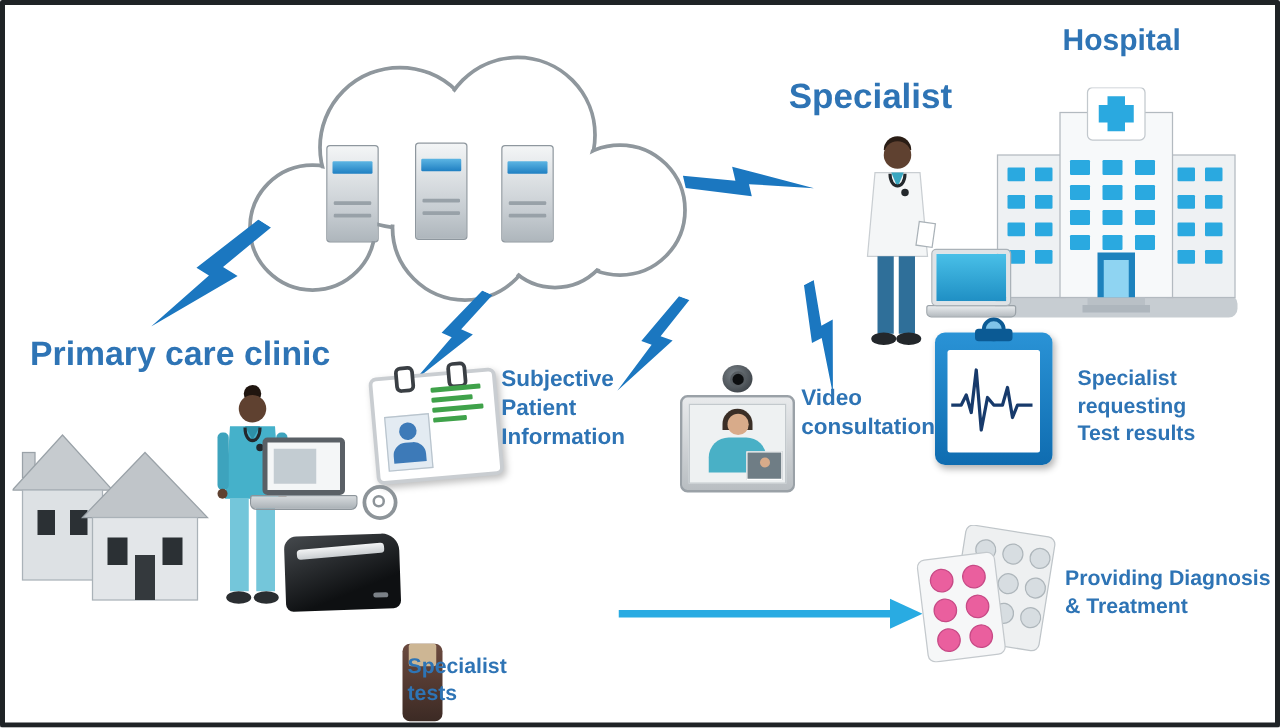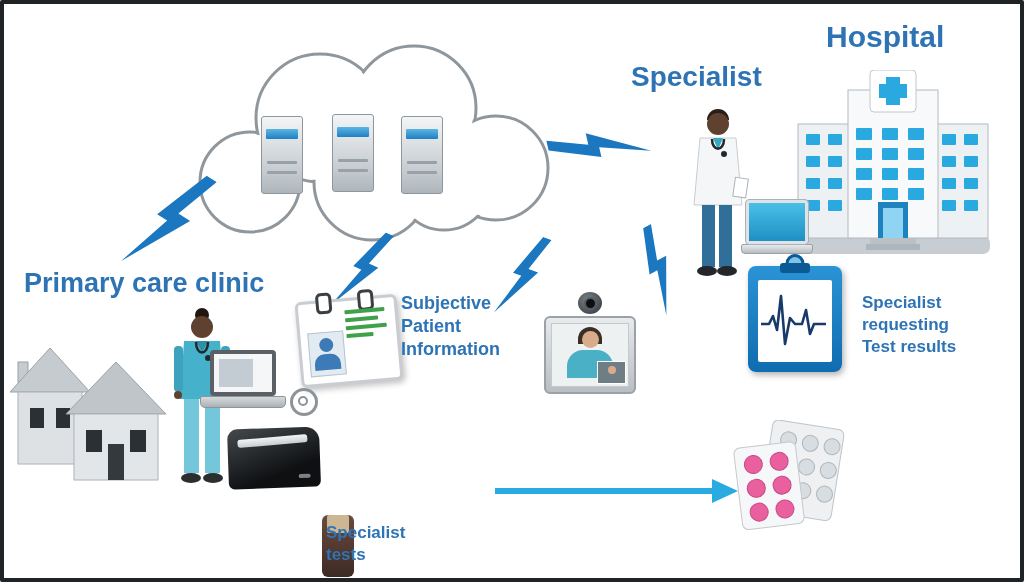--- a/index.html
+++ b/index.html
@@ -340,26 +340,30 @@
         <circle cx="26" cy="42" r="9"></circle>
           <circle cx="52" cy="42" r="9"></circle>
         <circle cx="26" cy="66" r="9"></circle>
           <circle cx="52" cy="66" r="9"></circle>
         <circle cx="26" cy="90" r="9"></circle>
           <circle cx="52" cy="90" r="9"></circle>
       </g>
     </g>
   </svg>
 
-  <div class="lbl title" style="left:822px;top:14px;font-size:30px">Hospital</div>
+  <div class="lbl title" style="left:846px;top:14px;font-size:24px">Hospital</div>
   <div class="lbl title" style="left:627px;top:55px">Specialist</div>
   <div class="lbl small" style="left:397px;top:288px">Subjective
 Patient
 Information</div>
 
   <div class="lbl title" style="left:20px;top:262px;font-size:27px">Primary care clinic</div>
+  <div class="lbl small" style="left:637px;top:303px">Video
+consultation</div>
   <div class="lbl smaller" style="left:858px;top:288px">Specialist
 requesting
 Test results</div>
   <div class="lbl smaller" style="left:322px;top:518px">Specialist
 tests</div>
+  <div class="lbl smaller" style="left:848px;top:448px">Providing Diagnosis
+&amp; Treatment</div>
 
 </div>
 
 </body></html>

